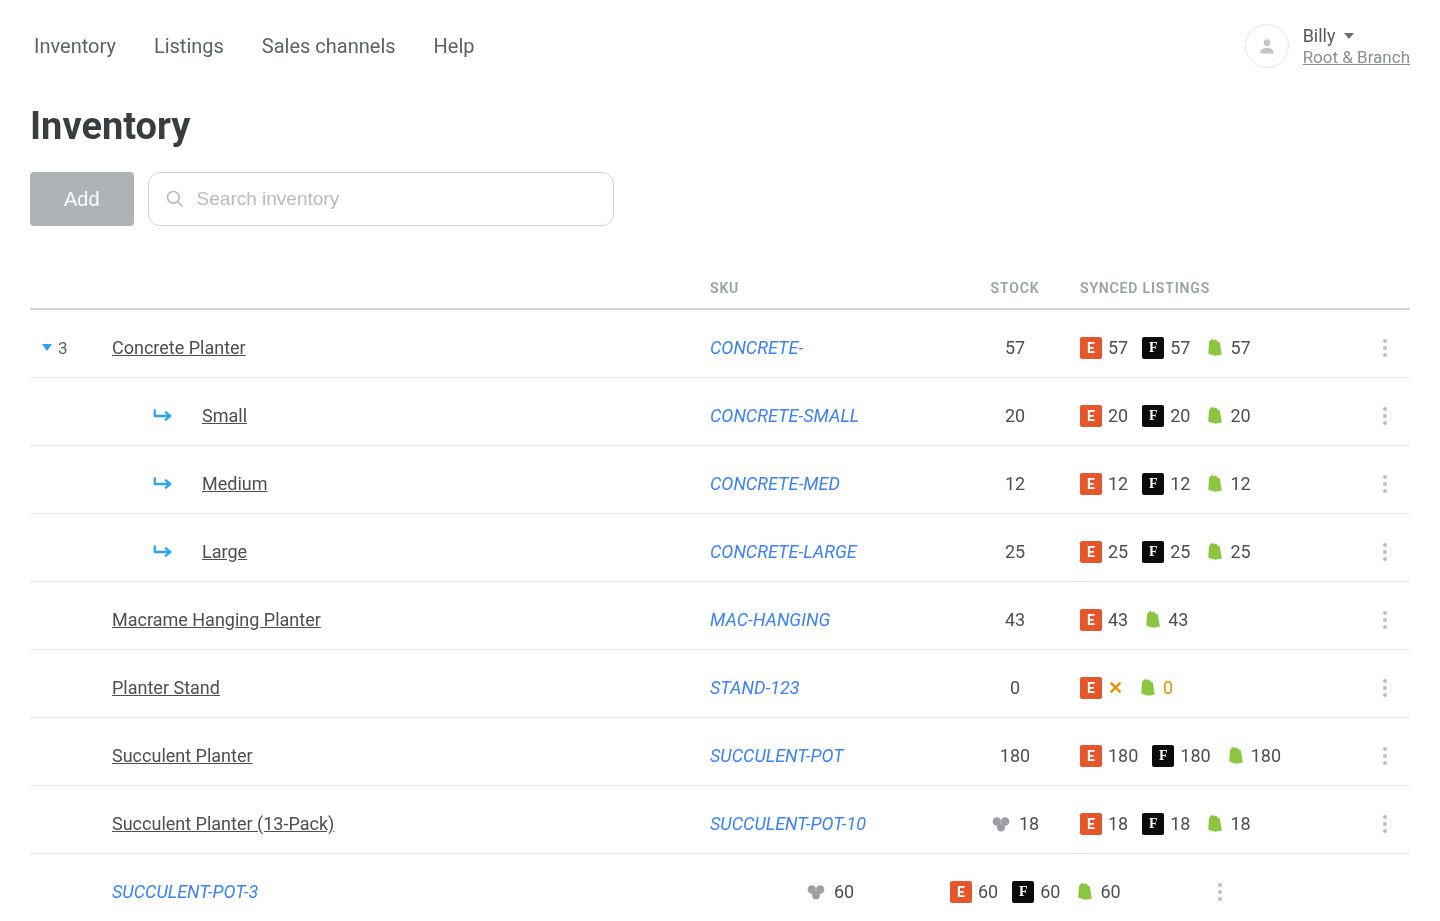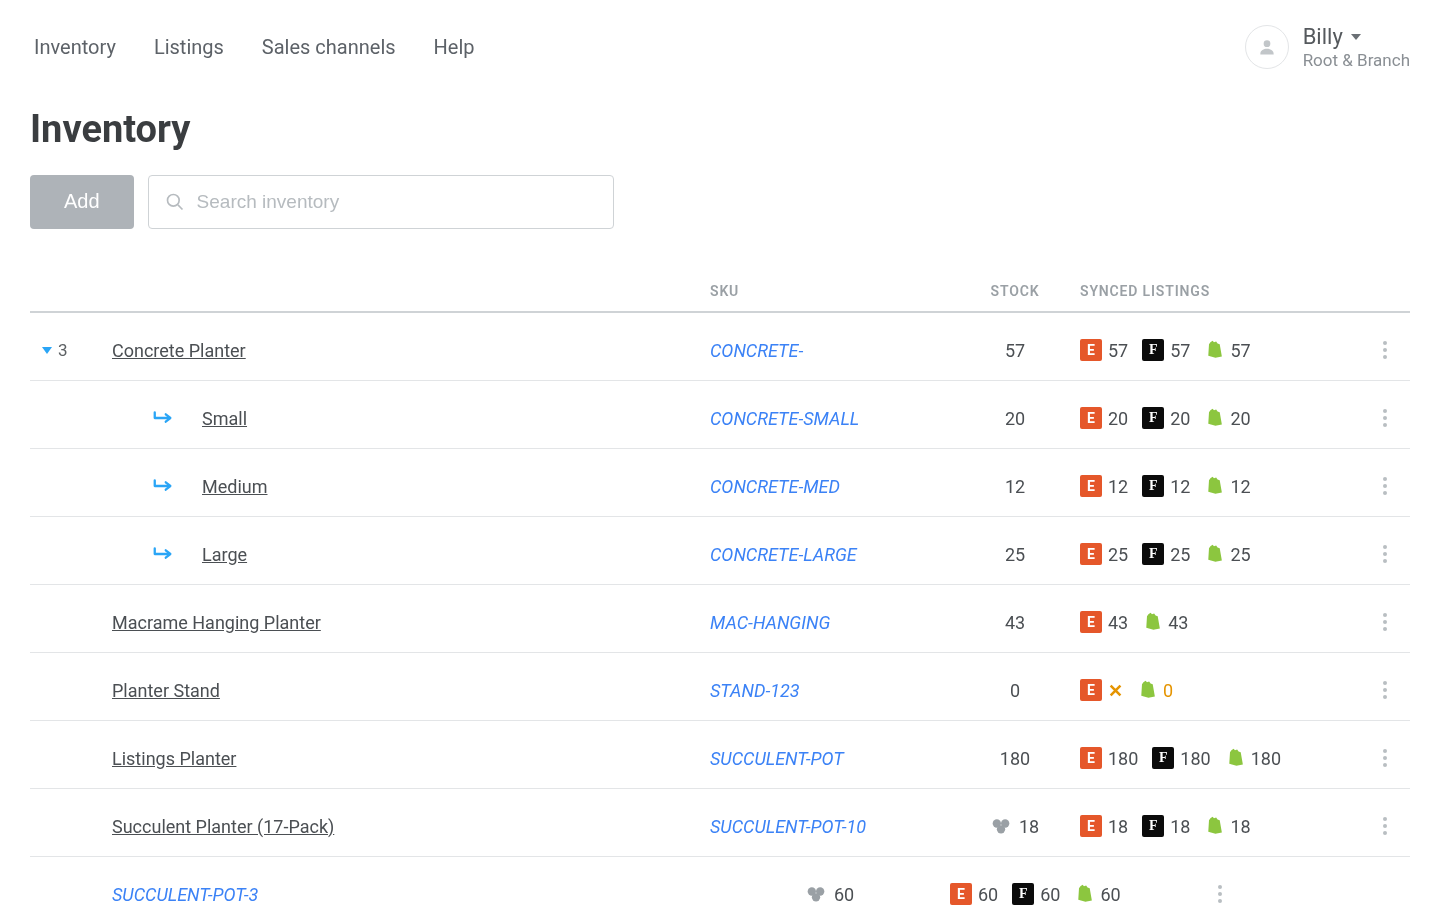--- a/index.html
+++ b/index.html
@@ -34,38 +34,38 @@
   }
   .nav-left { display:flex; gap:38px; }
   .nav-link { color:#5d6268; font-size:20px; cursor:pointer; }
   .nav-user { display:flex; align-items:center; gap:14px; }
   .avatar {
     width:44px; height:44px; border-radius:50%;
     border:1px solid var(--border); display:flex;
     align-items:center; justify-content:center; color:#c2c6c9;
   }
   .user-meta { display:flex; flex-direction:column; align-items:flex-start; line-height:1.2; }
-  .user-name-row { display:flex; align-items:center; gap:8px; color:#55595d; font-size:22px; }
+  .user-name-row { display:flex; align-items:center; gap:8px; color:#55595d; font-size:18px; }
   .caret-down {
     width:0; height:0; border-left:5px solid transparent;
     border-right:5px solid transparent; border-top:6px solid #6b7075;
   }
-  .org-name { color:var(--text-muted); font-size:17px; }
+  .org-name { color:var(--text-muted); font-size:17px;text-decoration:underline; }
 
   
   .page { padding: 28px 30px 0 30px; }
   h1.page-title { margin:0 0 24px 0; font-size:38px; font-weight:700; color:#3a3d40; }
   .toolbar { display:flex; gap:14px; align-items:center; }
   .btn-add {
     background:var(--btn-gray); color:#fff; border:none;
     border-radius:4px; padding:0 34px; height:54px; font-size:20px; cursor:pointer;
   }
   .search-wrap {
     position:relative; width:466px; height:54px;
-    border:1px solid var(--border-thk); border-radius:4px;
+    border:1px solid var(--border-thk); border-radius:12px;
     display:flex; align-items:center; padding-left:46px;
   }
   .search-wrap svg { position:absolute; left:16px; top:50%; transform:translateY(-50%); color:#b6bbbf; }
   .search-input {
     border:none; outline:none; width:100%; height:100%;
     font-size:19px; color:#444; background:transparent;
   }
   .search-input::placeholder { color:#b6bbbf; }
 
   
@@ -402,21 +402,21 @@
             <div class="dots">
               <span></span>
               <span></span>
               <span></span>
             </div>
           </div>
         </div>
         <div class="row">
           <div class="expand-cell"></div>
           <div class="name-cell">
-            <span>Listings Planter</span>
+            <span>Succulent Planter</span>
           </div>
           <div class="sku-cell">SUCCULENT-POT</div>
           <div class="stock-cell">
             <span>180</span>
           </div>
           <div class="listings-cell">
             <span class="chan chan-etsy">
               <span class="chan-badge">E</span>
               <span class="chan-val">180</span>
             </span>
@@ -437,21 +437,21 @@
             <div class="dots">
               <span></span>
               <span></span>
               <span></span>
             </div>
           </div>
         </div>
         <div class="row">
           <div class="expand-cell"></div>
           <div class="name-cell">
-            <span>Succulent Planter (17-Pack)</span>
+            <span>Succulent Planter (13-Pack)</span>
           </div>
           <div class="sku-cell">SUCCULENT-POT-10</div>
           <div class="stock-cell">
             <span class="bundle-icon">
               <svg width="20" height="18" viewBox="0 0 24 20" fill="currentColor">
                 <circle cx="7" cy="7" r="5"></circle>
                 <circle cx="17" cy="7" r="5"></circle>
                 <circle cx="12" cy="14" r="5"></circle>
               </svg>
             </span>

